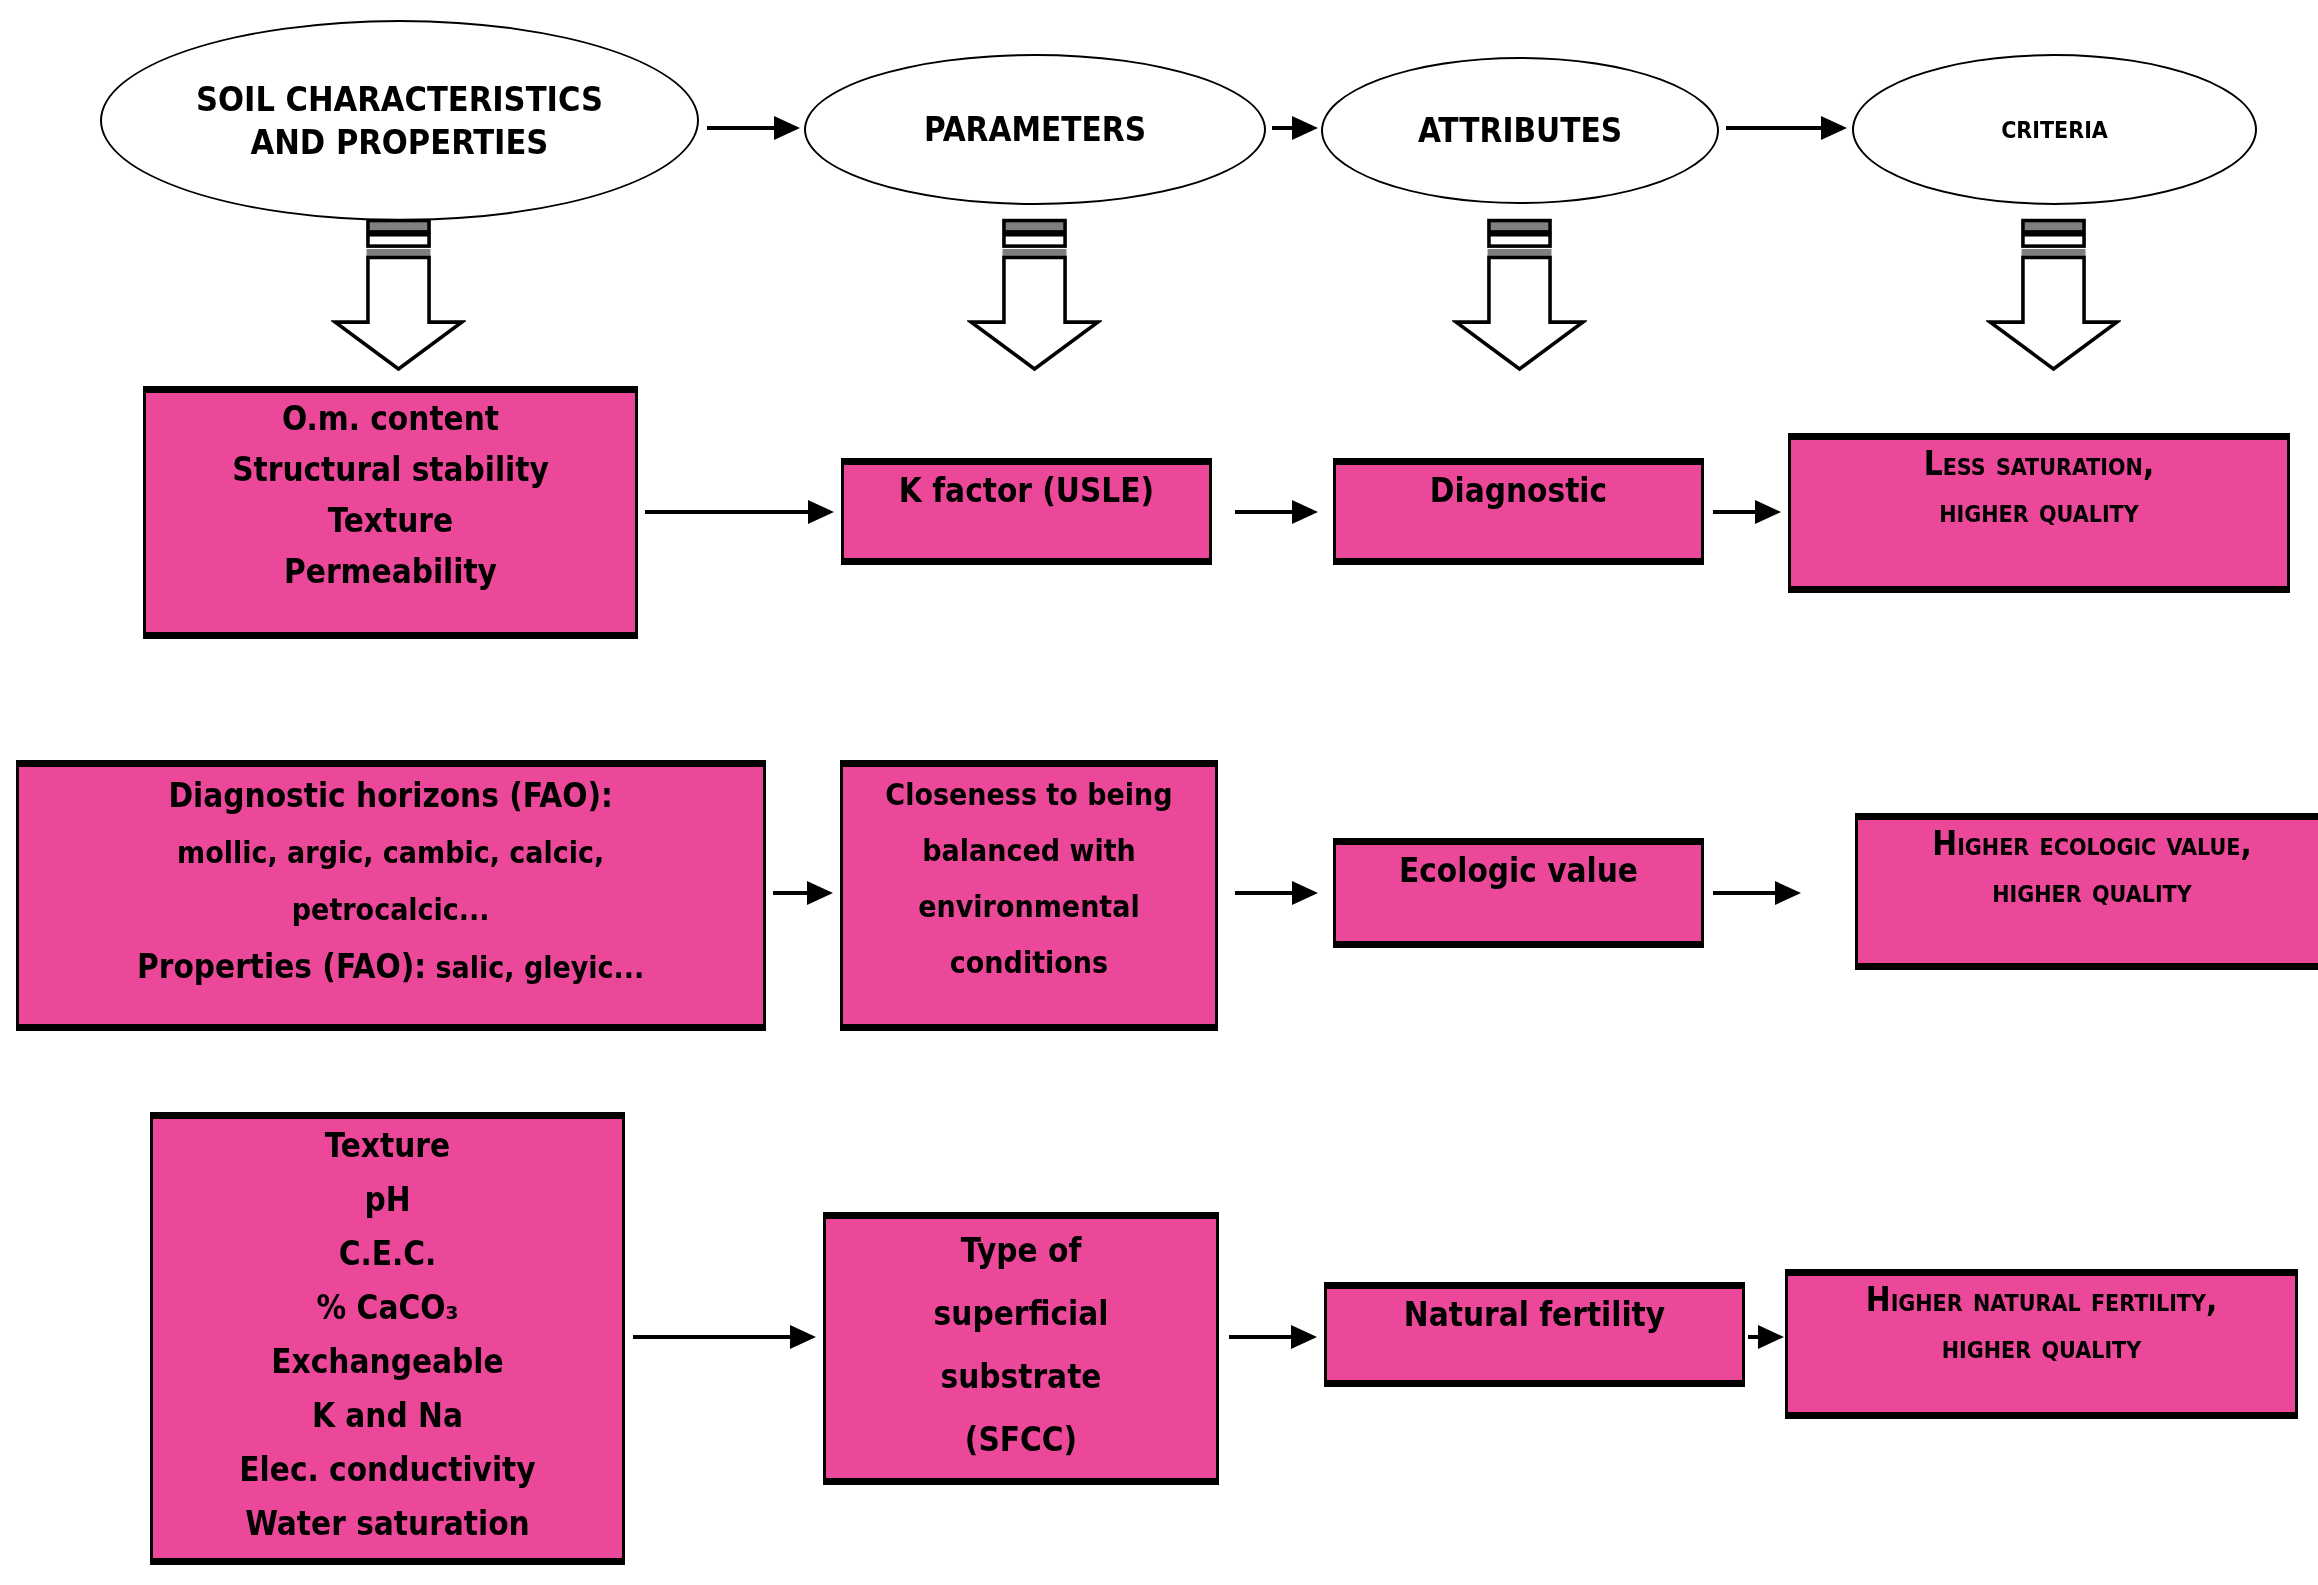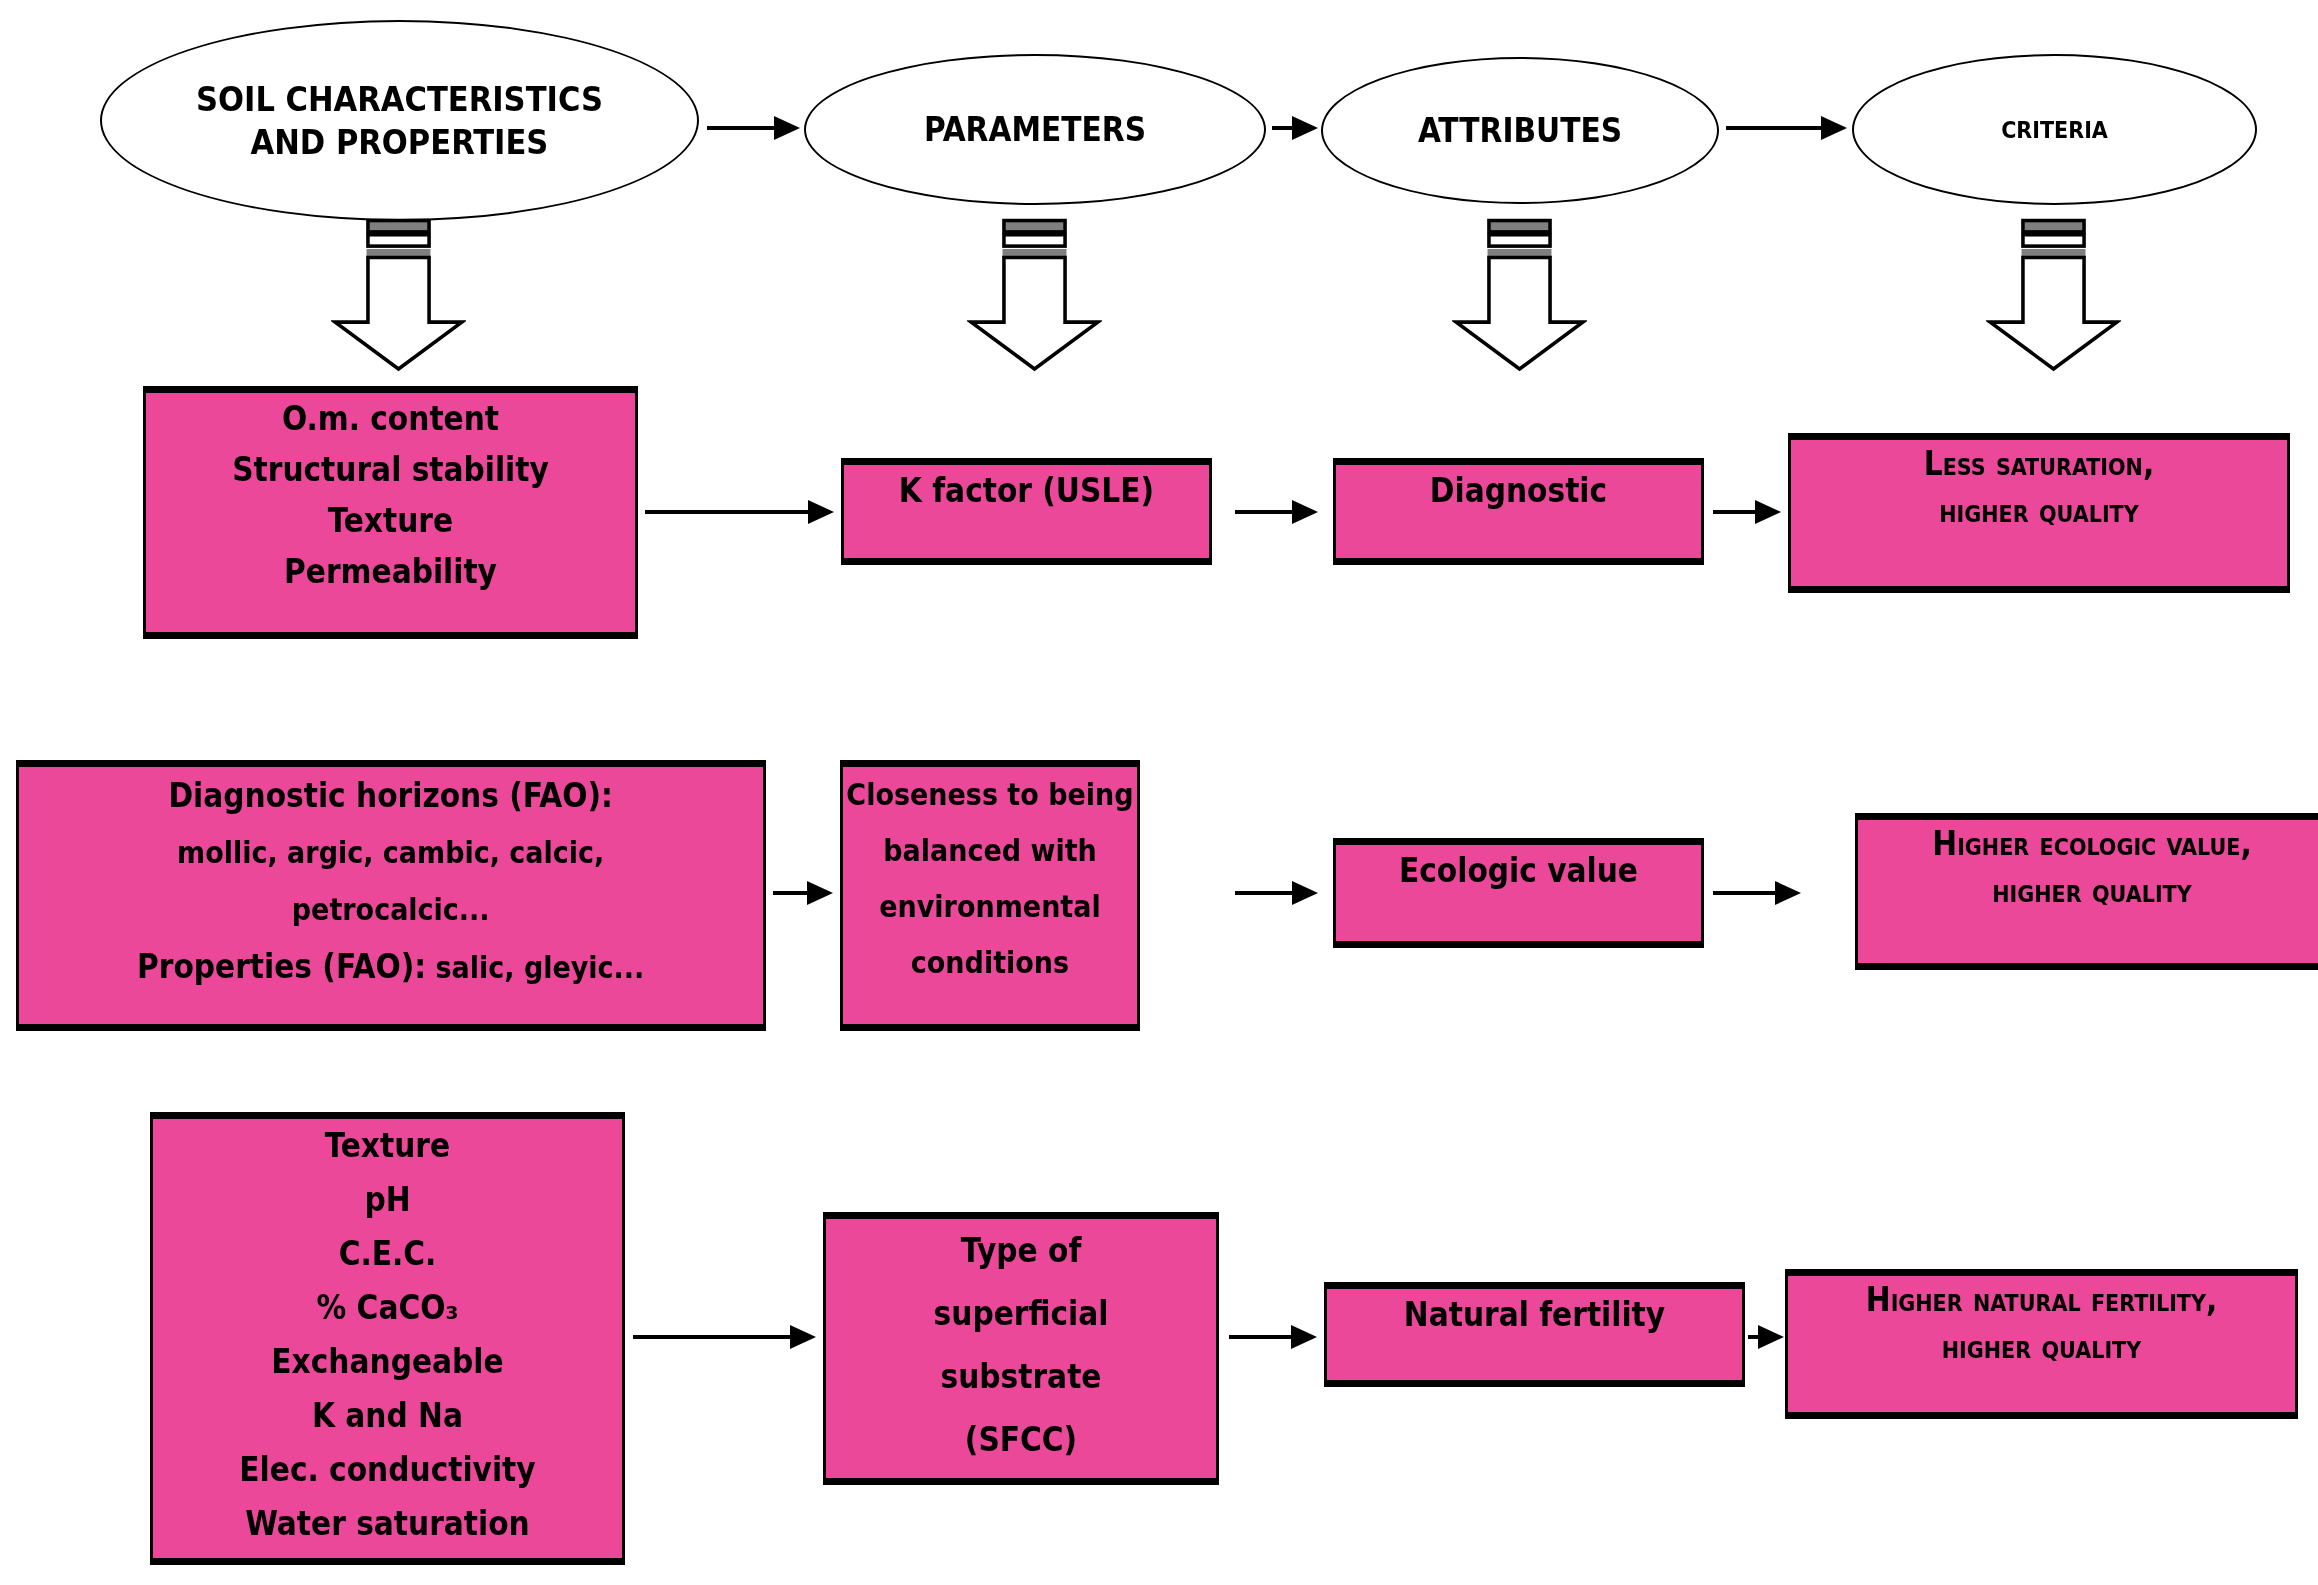--- a/index.html
+++ b/index.html
@@ -137,21 +137,21 @@
     <span class="a2line a2head">Diagnostic horizons (FAO):</span>
     <span class="a2line">mollic,  argic, cambic,  calcic,</span>
     <span class="a2line">petrocalcic...</span>
     <span class="a2line"><span class="a2head">Properties (FAO):</span><span> salic, gleyic...</span></span>
   </div>
   <div class="harrow" style="left:773px; top:893px; width:60px;">
       <div class="shaft"></div>
       <div class="head"></div>
     </div>
 
-  <div class="box b2text" style="left:840px; top:760px; width:300px; height:271px;">
+  <div class="box b2text" style="left:840px; top:760px; width:378px; height:271px;">
     <span class="pre">Closeness to being
 balanced with
 environmental
 conditions</span>
   </div>
   <div class="harrow" style="left:1235px; top:893px; width:83px;">
       <div class="shaft"></div>
       <div class="head"></div>
     </div>
 

